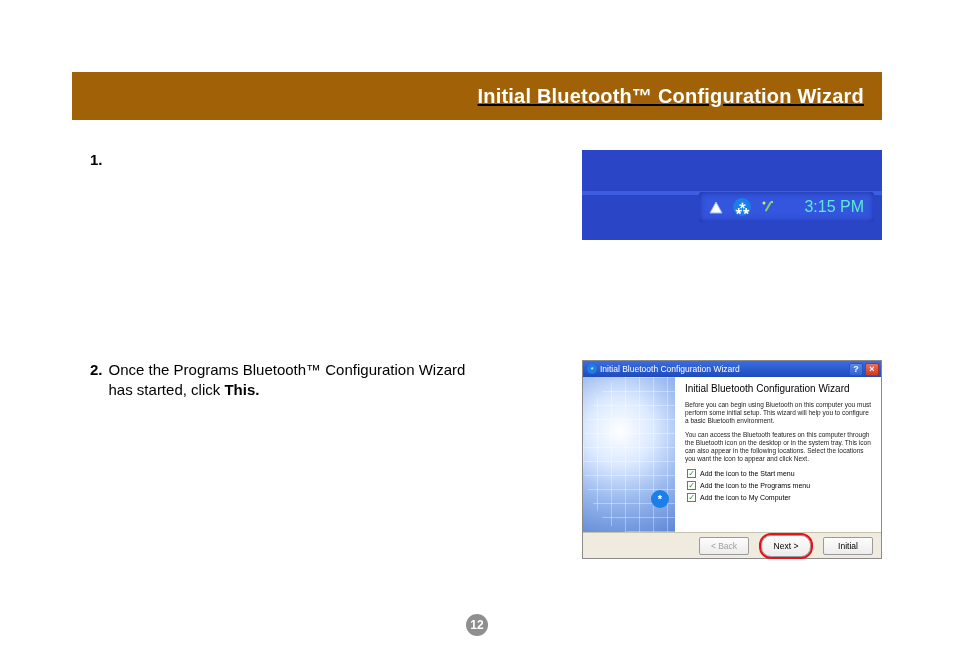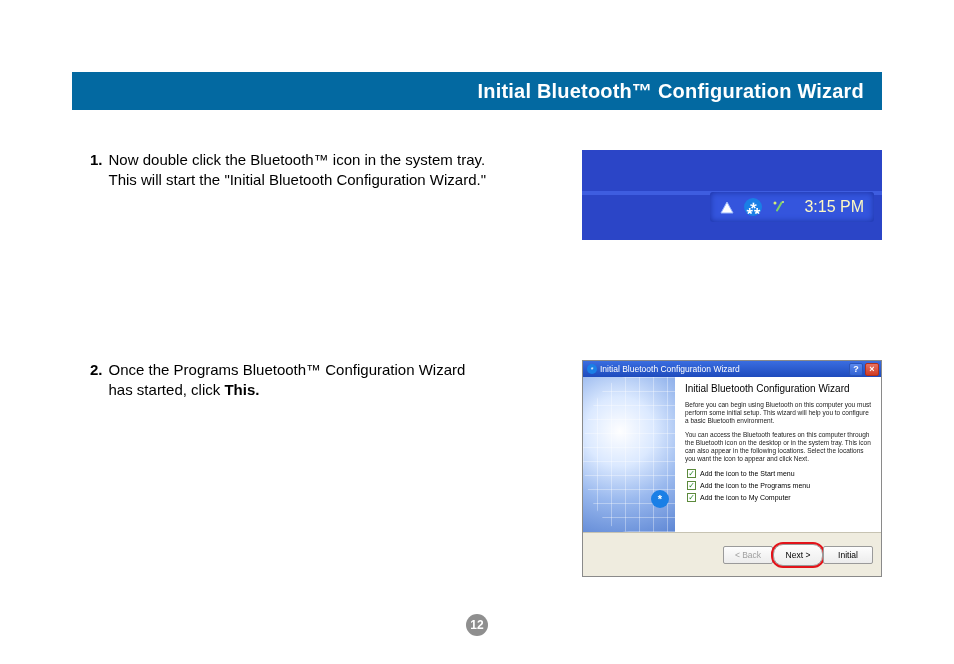--- a/index.html
+++ b/index.html
@@ -5,26 +5,27 @@
   * { margin: 0; padding: 0; box-sizing: border-box; }
   body {
     width: 954px; height: 664px;
     font-family: Arial, Helvetica, sans-serif;
     background: #fff;
     position: relative;
   }
   .header-bar {
     position: absolute;
     top: 72px; left: 72px; right: 72px;
-    height: 38px;
-    background: #0369a1;
+    height: 48px;
+    background: #a16207;
     display: flex;
     align-items: center;
     justify-content: flex-end;
     padding-right: 18px;
+    text-decoration: underline;
   }
   .header-bar h1 {
     color: #fff;
     font-size: 20px;
     font-weight: bold;
     letter-spacing: .2px;
   }
   .content {
     position: absolute;
     top: 150px; left: 90px; right: 72px; bottom: 60px;
@@ -79,21 +80,21 @@
   }
   .tray .triangle svg { display:block; }
   .tray .bt {
     width: 18px; height: 18px; border-radius: 50%;
     background: #1a7fe6;
     display:flex; align-items:center; justify-content:center;
   }
   .tray .bt span { color:#fff; font-size:12px; font-weight:bold; }
   .tray .wand svg { display:block; }
   .tray .time {
-    color: #fef9c3; font-size: 16px; margin-left: 8px;
+    color: #5eead4; font-size: 16px; margin-left: 19px;
   }
 
   
   .wizard {
     width: 300px;
     flex-shrink: 0;
     border: 1px solid #8a8a8a;
     background: #f9a8d4;
     font-size: 8px;
   }
@@ -151,23 +152,23 @@
   .wiz-main .chk {
     width:9px; height:9px;
     border:1px solid #5c8a3c;
     background:#fff;
     display:flex; align-items:center; justify-content:center;
     color:#2b8a2b; font-size:8px; line-height:1;
   }
   .wiz-foot {
     background:#efecdf;
     border-top:1px solid #c7c3b2;
-    height:44px;
+    height:26px;
     display:flex; align-items:center; justify-content:flex-end;
-    padding: 0 8px; gap:0;
+    padding: 0 8px; gap:12px;
   }
   .wiz-btn {
     min-width:50px; height:18px;
     font-size:8.5px;
     border:1px solid #9a9a9a;
     background: linear-gradient(#fdfdfd,#ececec);
     border-radius:2px;
     display:flex; align-items:center; justify-content:center;
   }
   .wiz-btn.disabled { color:#a0a0a0; }
@@ -192,21 +193,20 @@
 
 <div class="header-bar">
   <h1>Initial Bluetooth™ Configuration Wizard</h1>
 </div>
 
 <div class="content">
 
   <div class="step">
     <div class="step-text">
       <span class="step-num">1.</span>
-      <span class="step-body">Now double click the Bluetooth™  icon in the system tray. This will start the "Initial Bluetooth Configuration Wizard."</span>
     </div>
     <div class="systray">
       <div class="bar"></div>
       <div class="tray">
         <span class="icon triangle">
           <svg width="16" height="16" viewBox="0 0 16 16">
               <polygon points="2,14 14,14 8,3" fill="#fff" stroke="#9bb8ff" stroke-width="1"></polygon>
             </svg>
         </span>
         <span class="icon bt">

